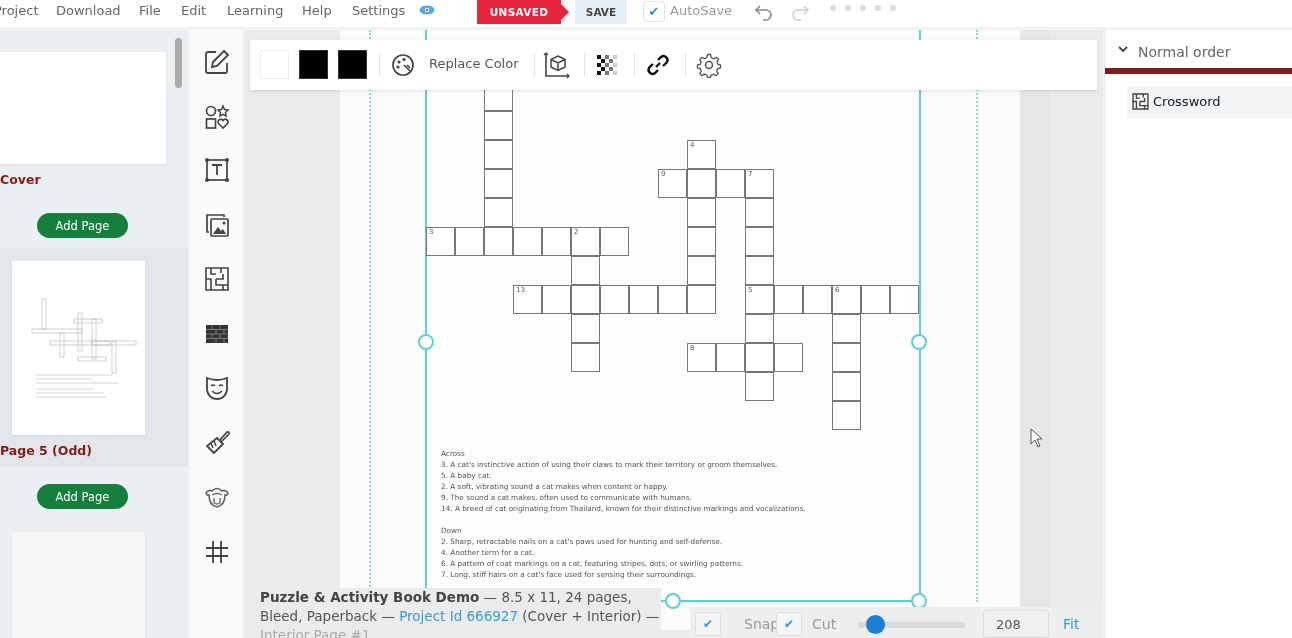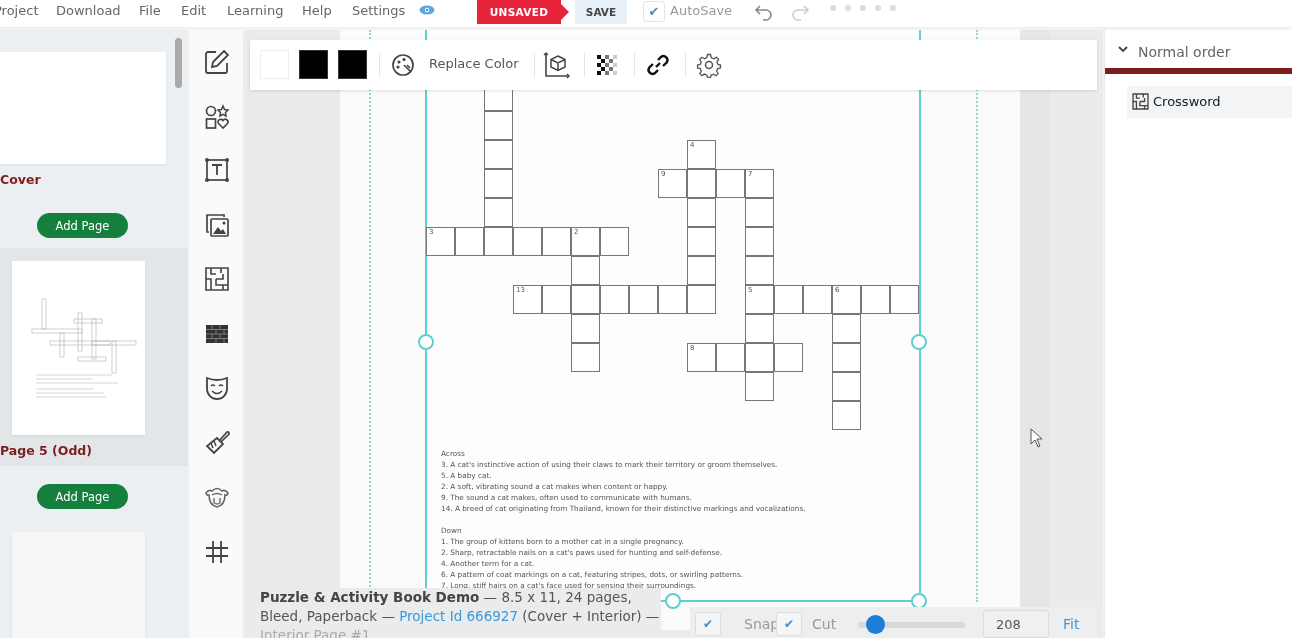--- a/index.html
+++ b/index.html
@@ -320,21 +320,20 @@
 
   <div class="clues">
     <div class="head">Across</div>
     <div>3. A cat's instinctive action of using their claws to mark their territory or groom themselves.</div>
     <div>5.  A baby cat.</div>
     <div>2. A soft, vibrating sound a cat makes when content or happy.</div>
     <div>9. The sound a cat makes, often used to communicate with humans.</div>
     <div>14. A breed of cat originating from Thailand, known for their distinctive markings and vocalizations.</div>
     <div class="gap"></div>
     <div class="head">Down</div>
-    <div>1. The group of kittens born to a mother cat in a single pregnancy.</div>
     <div>2. Sharp, retractable nails on a cat's paws used for hunting and self-defense.</div>
     <div>4. Another term for a cat.</div>
     <div>6. A pattern of coat markings on a cat, featuring stripes, dots, or swirling patterns.</div>
     <div>7. Long, stiff hairs on a cat's face used for sensing their surroundings.</div>
   </div>
 </div>
 
 <div class="ftool">
   <div class="swatch" style="left:10px;background:#fff"></div>
   <div class="swatch" style="left:49px;background:#000;border-color:#333"></div>

